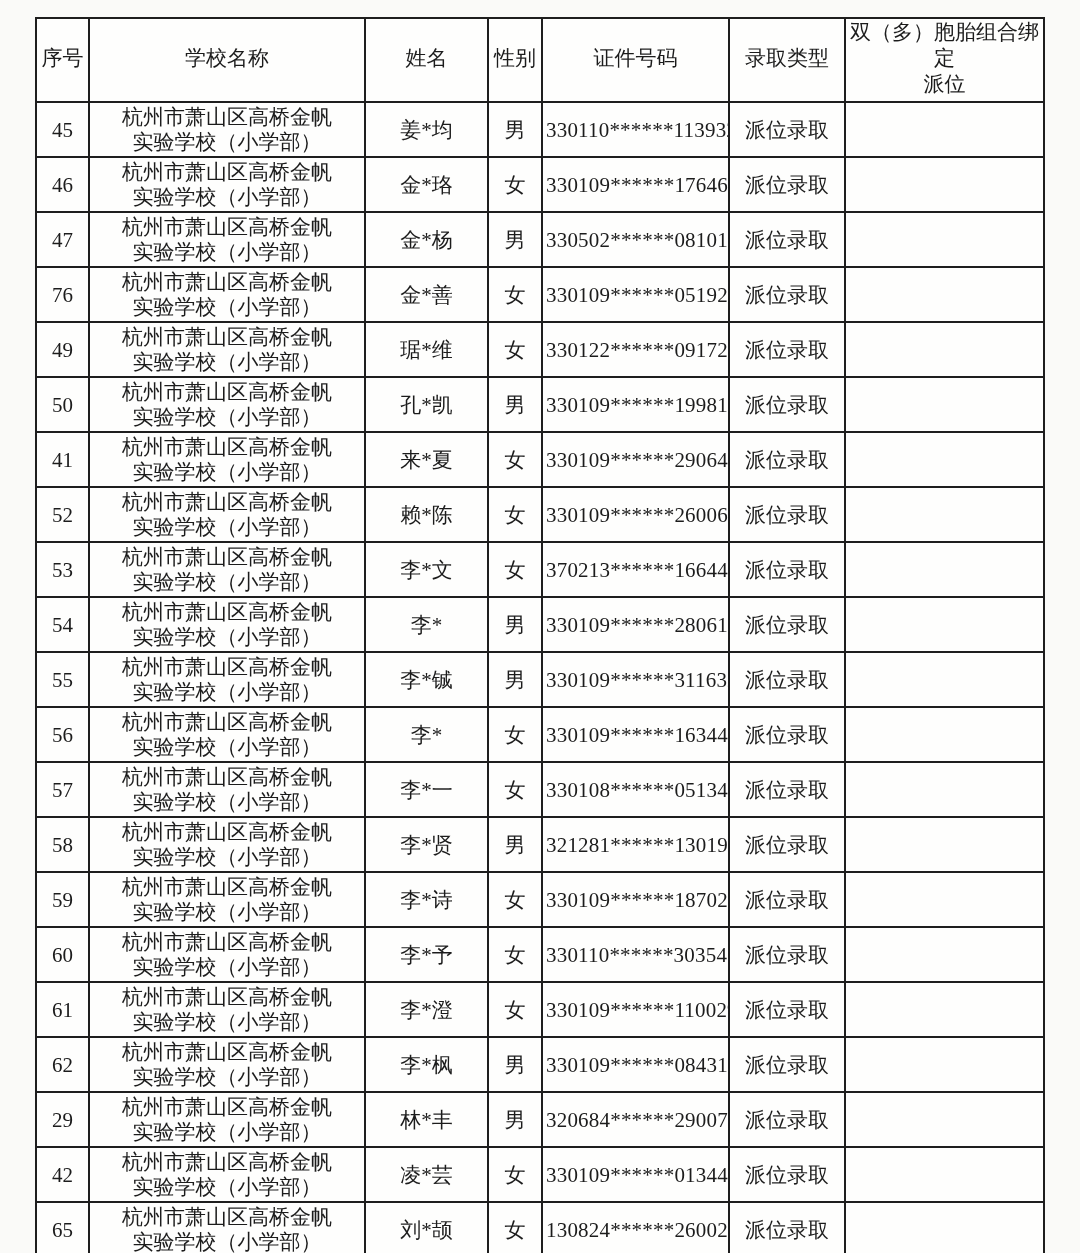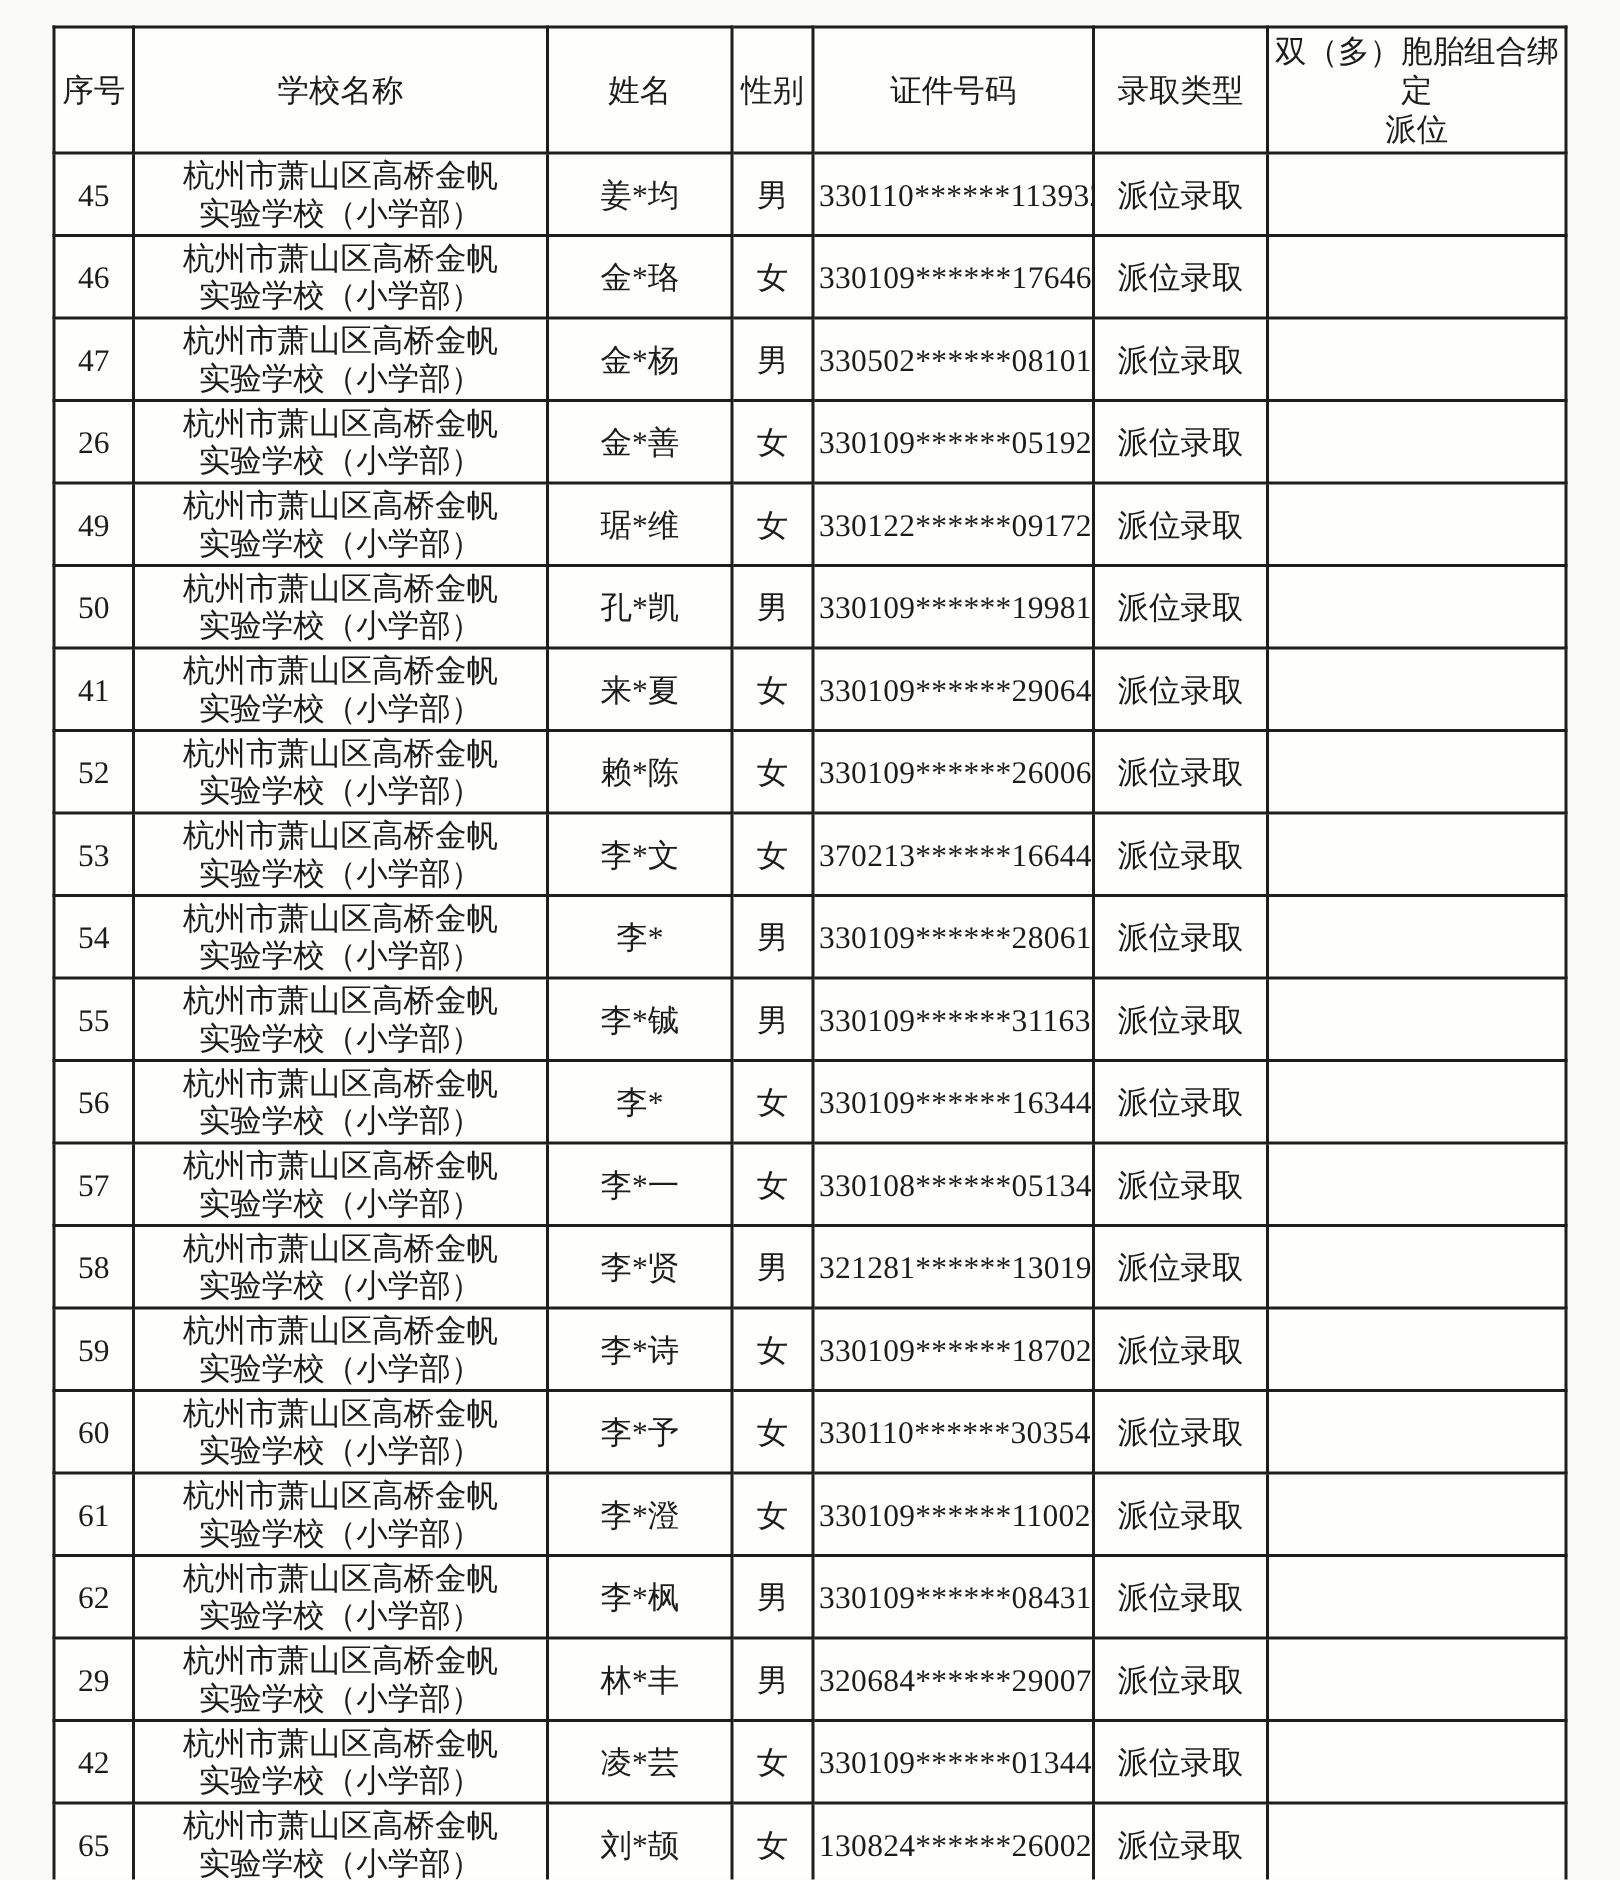--- a/index.html
+++ b/index.html
@@ -30,20 +30,21 @@
     vertical-align: middle;
     padding: 2px 3px;
     font-size: 21px;
     line-height: 26px;
     font-weight: normal;
     overflow: hidden;
   }
   .admission-table thead th {
     height: 52px;
     white-space: pre-line; 
+    font-family: Liberation Mono, monospace;
   }
   .admission-table tbody td {
     height: 49px; 
   }
   
   col.c-no     { width: 53px; }
   col.c-school { width: 276px; }
   col.c-name   { width: 123px; }
   col.c-gender { width: 54px; }
   col.c-id     { width: 187px; }
@@ -101,21 +102,21 @@
         <tr>
     <td class="c-no">47</td>
     <td class="c-school">杭州市萧山区高桥金帆实验学校（小学部）</td>
     <td class="c-name">金*杨</td>
     <td class="c-gender">男</td>
     <td class="c-id">330502******081014</td>
     <td class="c-type">派位录取</td>
     <td class="c-twin"></td>
   </tr>
         <tr>
-    <td class="c-no">26</td>
+    <td class="c-no">76</td>
     <td class="c-school">杭州市萧山区高桥金帆实验学校（小学部）</td>
     <td class="c-name">金*善</td>
     <td class="c-gender">女</td>
     <td class="c-id">330109******051920</td>
     <td class="c-type">派位录取</td>
     <td class="c-twin"></td>
   </tr>
         <tr>
     <td class="c-no">49</td>
     <td class="c-school">杭州市萧山区高桥金帆实验学校（小学部）</td>

